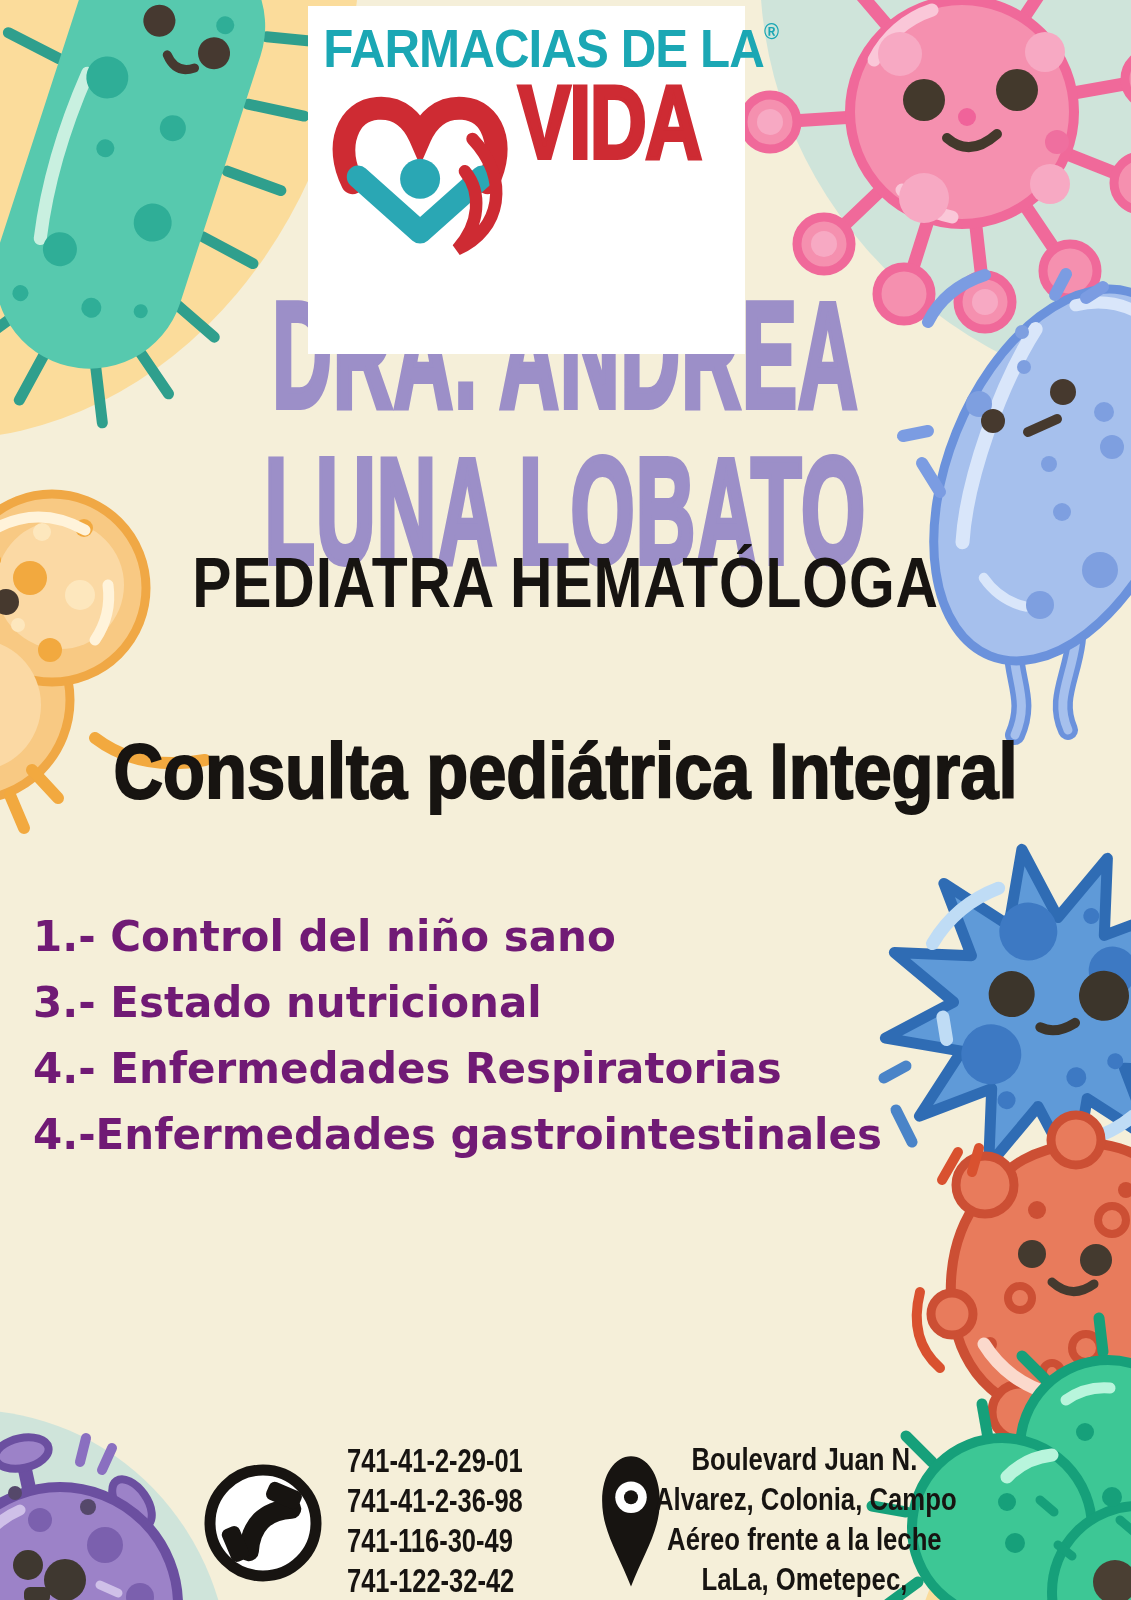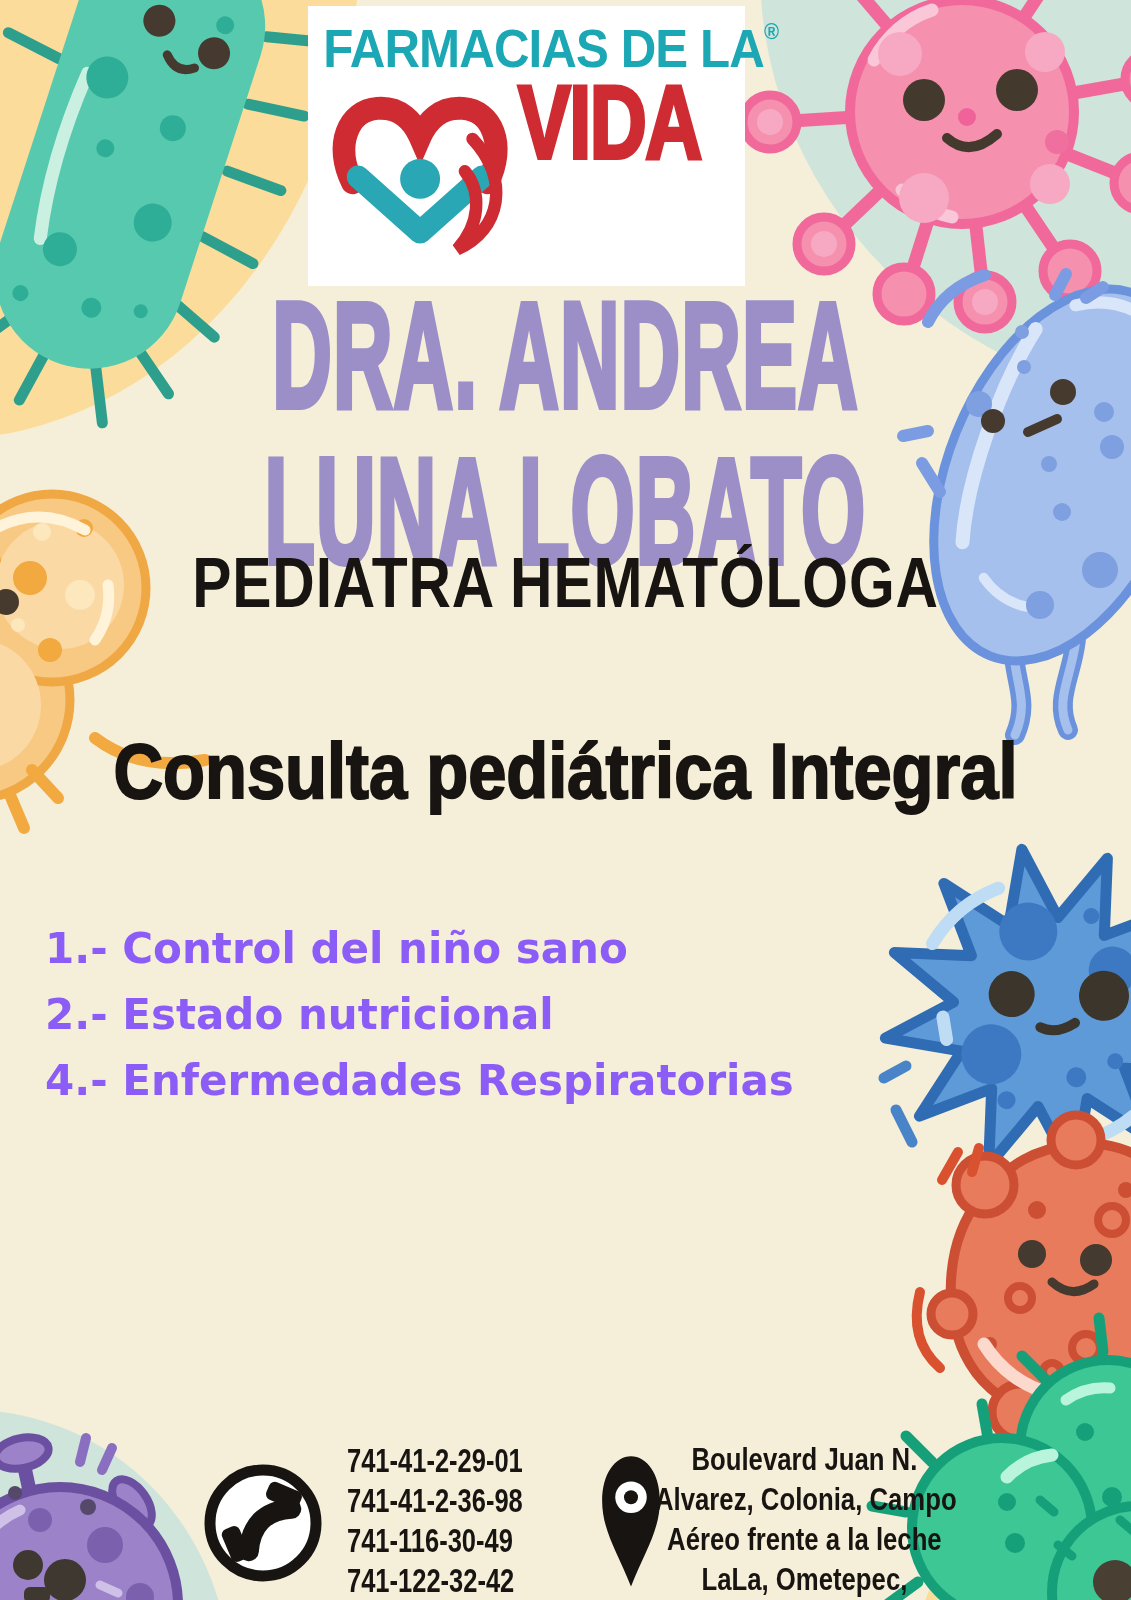--- a/index.html
+++ b/index.html
@@ -2,21 +2,21 @@
 <html><head>
 <meta charset="utf-8">
 <style>
   html,body{margin:0;padding:0;background:#ffffff;}
   .poster{
     position:relative;width:1131px;height:1600px;overflow:hidden;
     background:#f5efd9;font-family:"Liberation Sans",sans-serif;color:#171411;
   }
   .decor{position:absolute;left:0;top:0;width:1131px;height:1600px;z-index:0;pointer-events:none;}
 
-  .logo-card{position:absolute;left:308px;top:6px;width:437px;height:280px;background:#ffffff;z-index:2;}
+  .logo-card{position:absolute;left:308px;top:6px;width:437px;height:348px;background:#ffffff;z-index:2;}
   .brand-line1{
     position:absolute;left:0;top:12px;width:100%;text-align:center;white-space:nowrap;
     font-weight:700;font-size:53px;color:#1ba7b4;transform:scaleX(0.93);letter-spacing:-1px;
   }
   .brand-line1 .reg{font-size:22px;vertical-align:28px;letter-spacing:0;}
   .heart-svg{position:absolute;left:14px;top:72px;width:200px;height:196px;}
   .brand-line2{
     position:absolute;left:210px;top:64px;white-space:nowrap;line-height:104px;
     font-weight:700;font-size:104px;color:#ce2b33;-webkit-text-stroke:4px #ce2b33;
     transform:scaleX(0.76);transform-origin:left top;letter-spacing:-2px;
@@ -33,22 +33,22 @@
     position:absolute;top:548px;left:0;width:100%;text-align:center;white-space:nowrap;z-index:1;
     font-weight:700;font-size:70px;line-height:70px;color:#171411;
     transform:scaleX(0.84);letter-spacing:1px;
   }
   .heading{
     position:absolute;top:728px;left:0;width:100%;text-align:center;white-space:nowrap;z-index:1;
     font-weight:700;font-size:78px;line-height:86px;color:#171411;
     -webkit-text-stroke:2px #171411;transform:scaleX(0.88);
   }
   .services{
-    position:absolute;left:33px;top:904px;margin:12px;padding:0;list-style:none;z-index:1;
-    font-family:"DejaVu Sans",sans-serif;font-weight:700;font-size:42px;color:#8b5cf6;
+    position:absolute;left:33px;top:904px;margin:0;padding:0;list-style:none;z-index:1;
+    font-family:"DejaVu Sans",sans-serif;font-weight:700;font-size:42px;color:#701a75;
   }
   .services li{height:66px;line-height:66px;white-space:nowrap;}
 
   .phone-badge{position:absolute;left:203px;top:1461px;width:120px;height:124px;z-index:1;}
   .phones{
     position:absolute;left:347px;top:1440px;z-index:1;white-space:nowrap;
     font-weight:700;font-size:34px;transform:scaleX(0.75);transform-origin:left top;
   }
   .phones div{height:40px;line-height:40px;}
   .pin-badge{position:absolute;left:596px;top:1446px;width:70px;height:148px;z-index:1;}
@@ -350,22 +350,23 @@
   </div>
 
   <div class="doc-name l1">DRA. ANDREA</div>
   <div class="doc-name l2">LUNA LOBATO</div>
   <div class="specialty">PEDIATRA HEMATÓLOGA</div>
 
   <div class="heading">Consulta pediátrica Integral</div>
 
   <ul class="services">
     <li>1.- Control del niño sano</li>
-    <li>2.- Estado nutricional</li>
+    <li>3.- Estado nutricional</li>
     <li>4.- Enfermedades Respiratorias</li>
+    <li>4.-Enfermedades gastrointestinales</li>
   </ul>
 
   <svg class="phone-badge" viewBox="0 0 120 124">
     <circle cx="60" cy="62" r="53" fill="#ffffff" stroke="#171411" stroke-width="11"></circle>
     <g transform="translate(60,62) rotate(-45)">
       <path d="M-30,10 Q0,-16 30,10" stroke="#171411" stroke-width="20" stroke-linecap="round" fill="none"></path>
       <rect x="-44" y="-22" width="19" height="35" rx="6" fill="#171411" transform="rotate(22 -34 -4)"></rect>
       <rect x="25" y="-22" width="19" height="35" rx="6" fill="#171411" transform="rotate(-22 34 -4)"></rect>
     </g>
   </svg>

